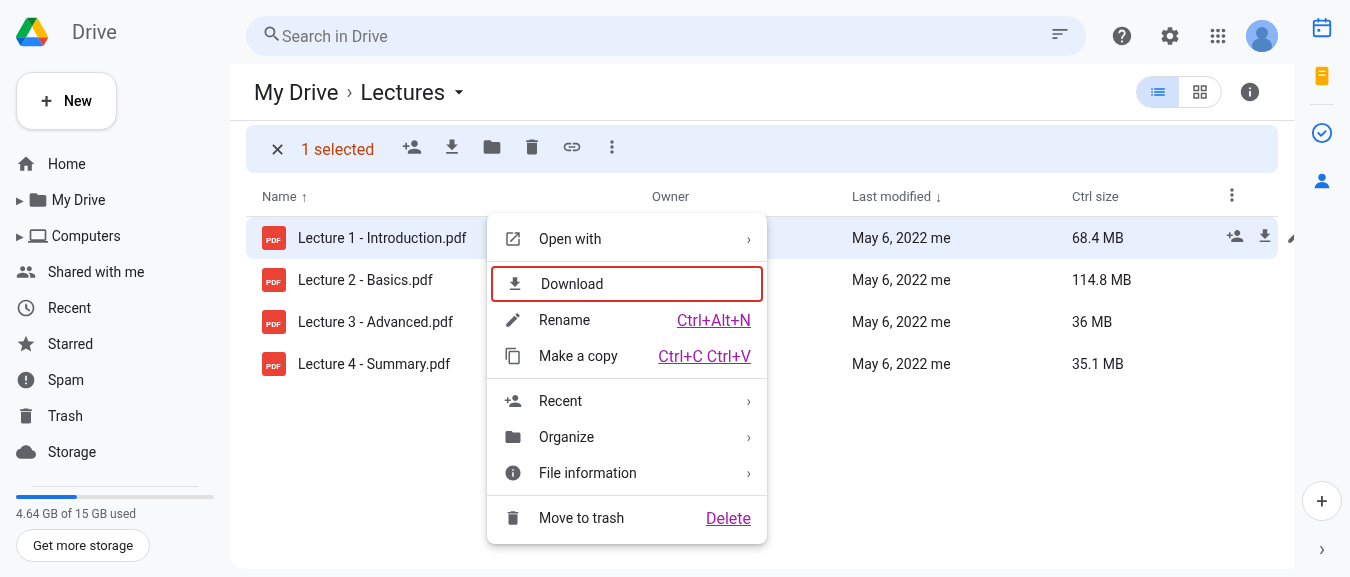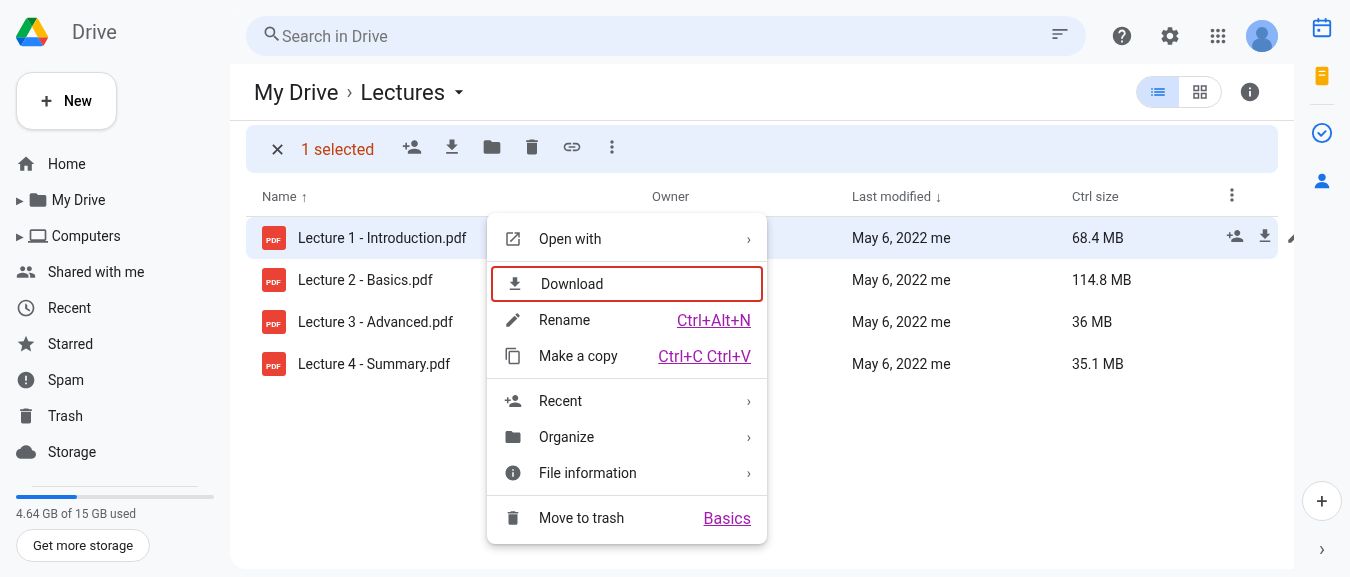--- a/index.html
+++ b/index.html
@@ -755,21 +755,21 @@
 
     <div class="menu-divider"></div>
 
     <div class="menu-item">
       <span class="menu-icon">
         <svg width="18" height="18" viewBox="0 0 24 24" fill="none">
             <path d="M6 19c0 1.1.9 2 2 2h8c1.1 0 2-.9 2-2V7H6v12zM19 4h-3.5l-1-1h-5l-1 1H5v2h14V4z" fill="#5f6368"></path>
           </svg>
       </span>
       <span class="menu-label">Move to trash</span>
-      <span class="menu-shortcut">Basics</span>
+      <span class="menu-shortcut">Delete</span>
     </div>
   </div>
 </div>
 
 <div class="right-sidebar">
   <div class="right-icon-btn" style="color:#1a73e8;">
     <svg width="22" height="22" viewBox="0 0 24 24" fill="none">
         <rect x="3" y="4" width="18" height="17" rx="2" stroke="#1a73e8" stroke-width="2" fill="none"></rect>
         <path d="M3 9h18" stroke="#1a73e8" stroke-width="2"></path>
         <path d="M8 2v3M16 2v3" stroke="#1a73e8" stroke-width="2" stroke-linecap="round"></path>

